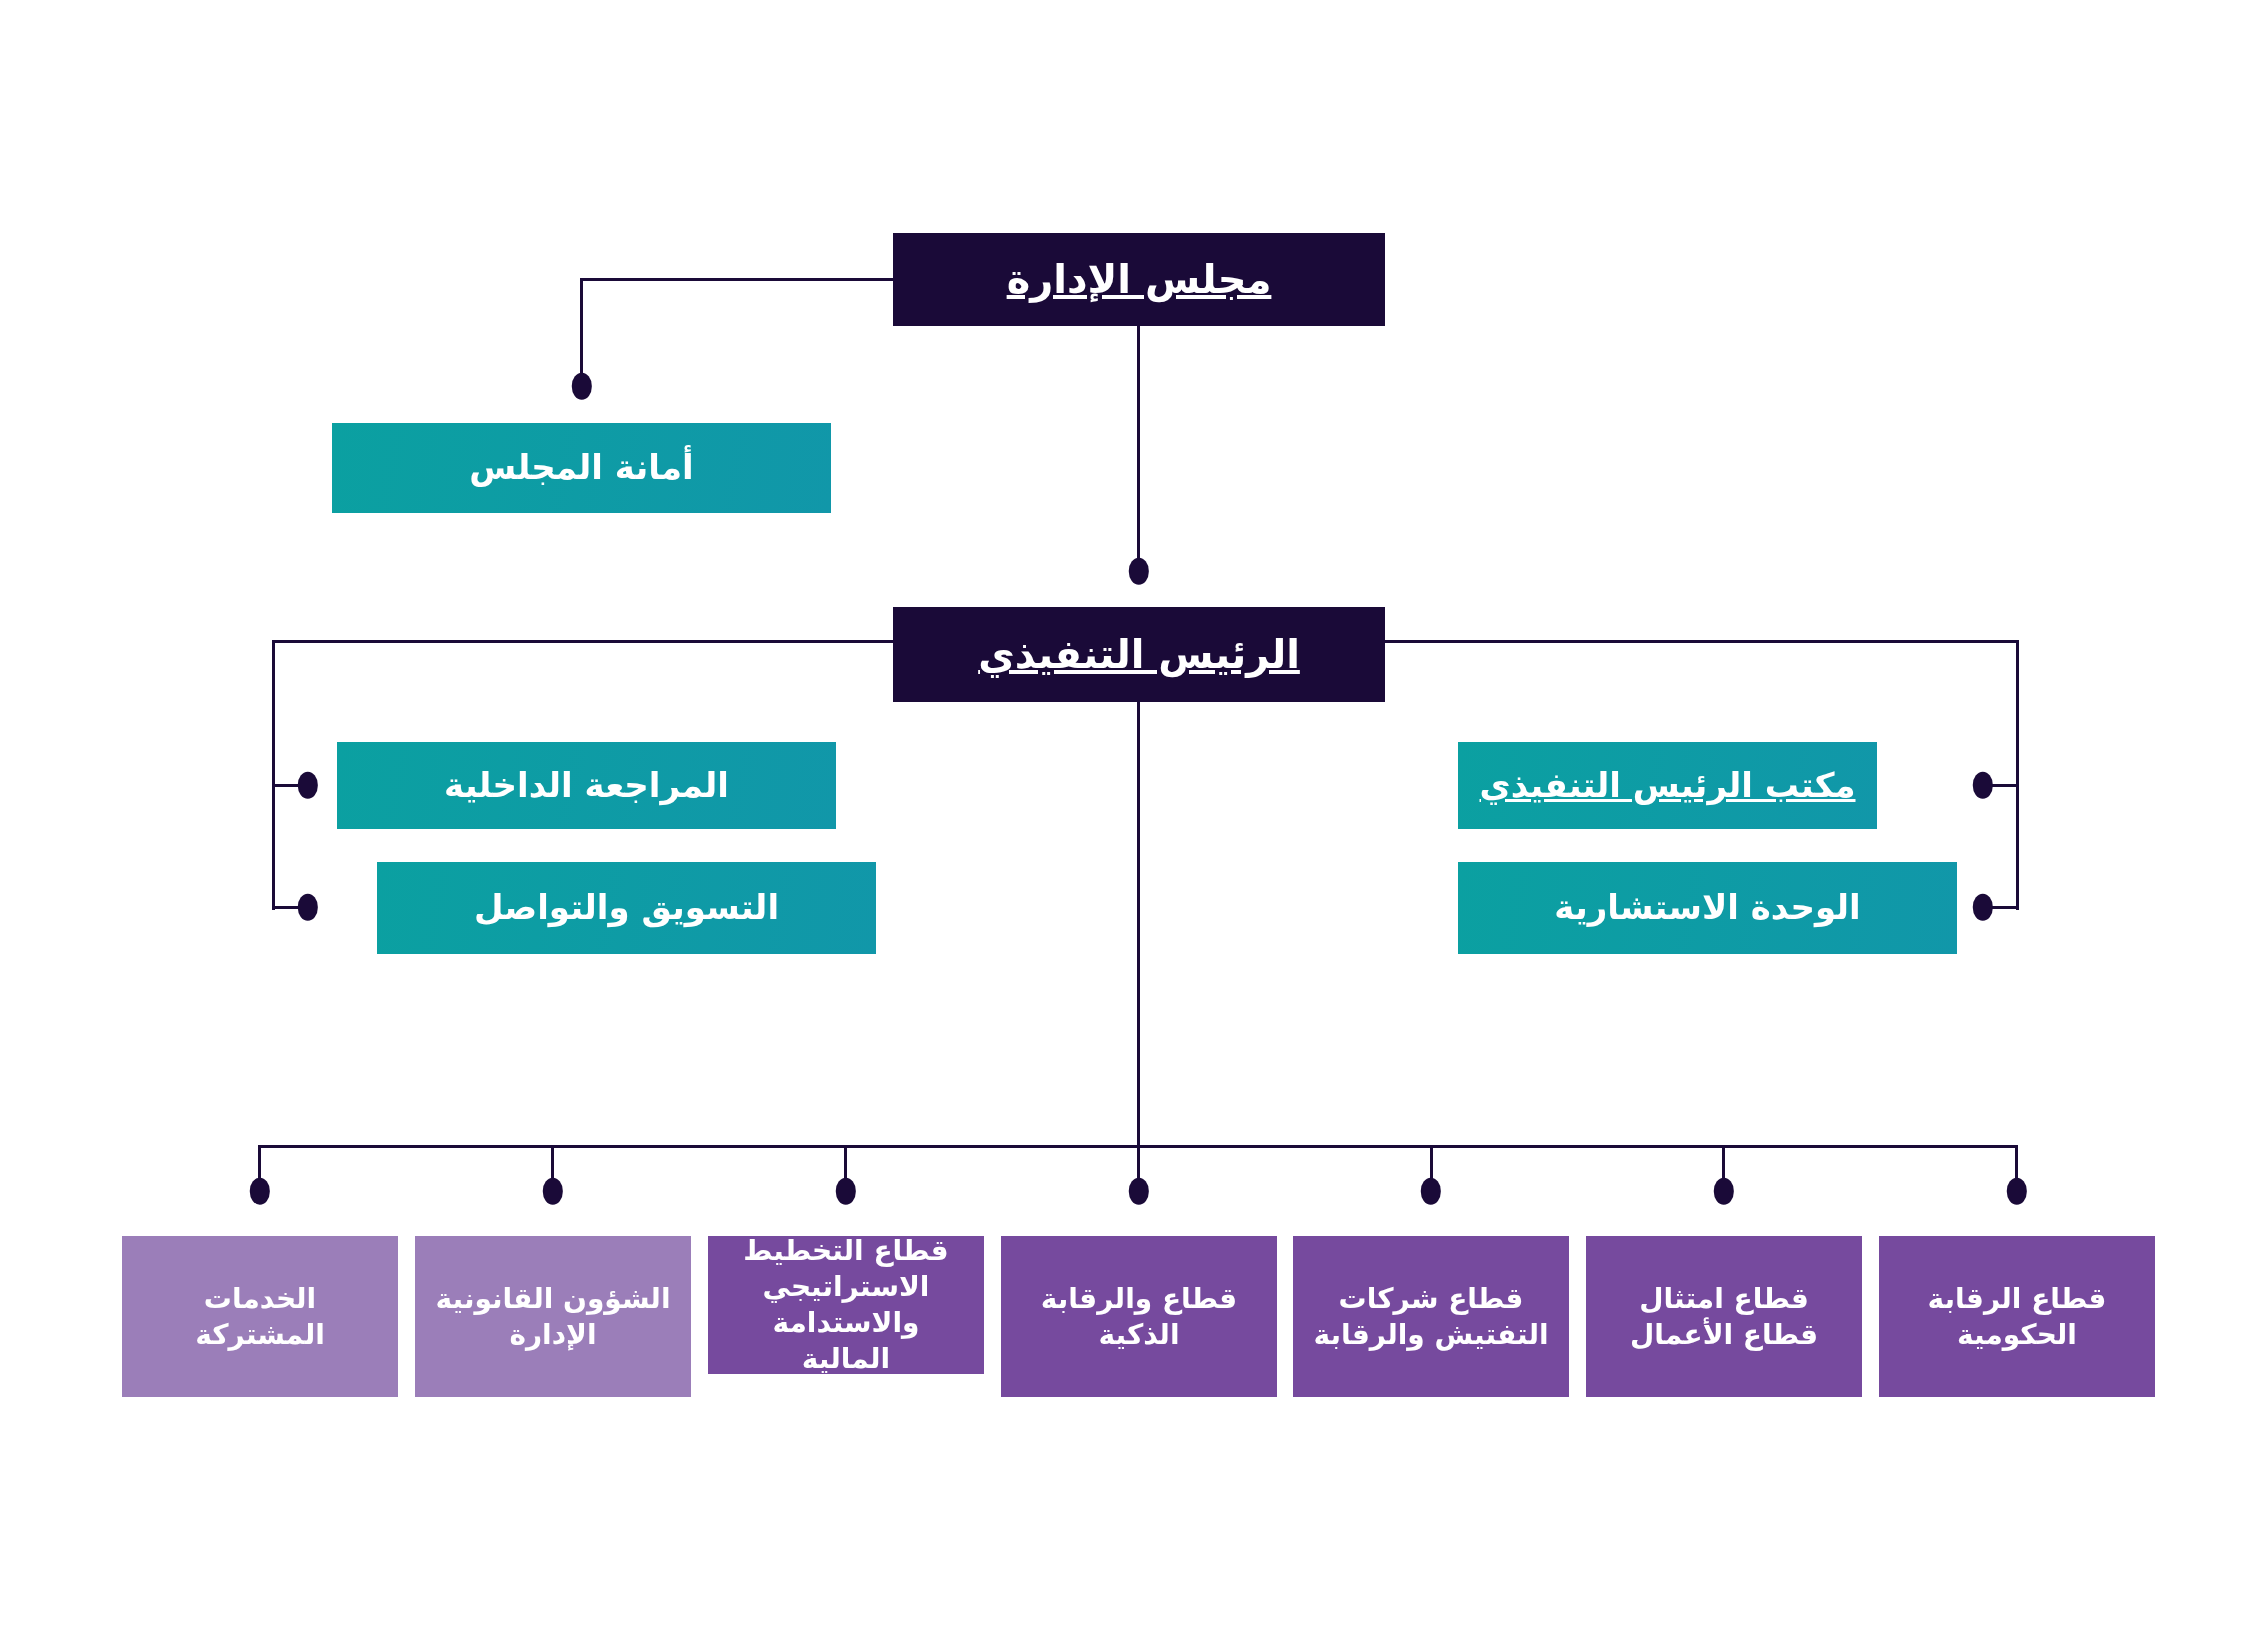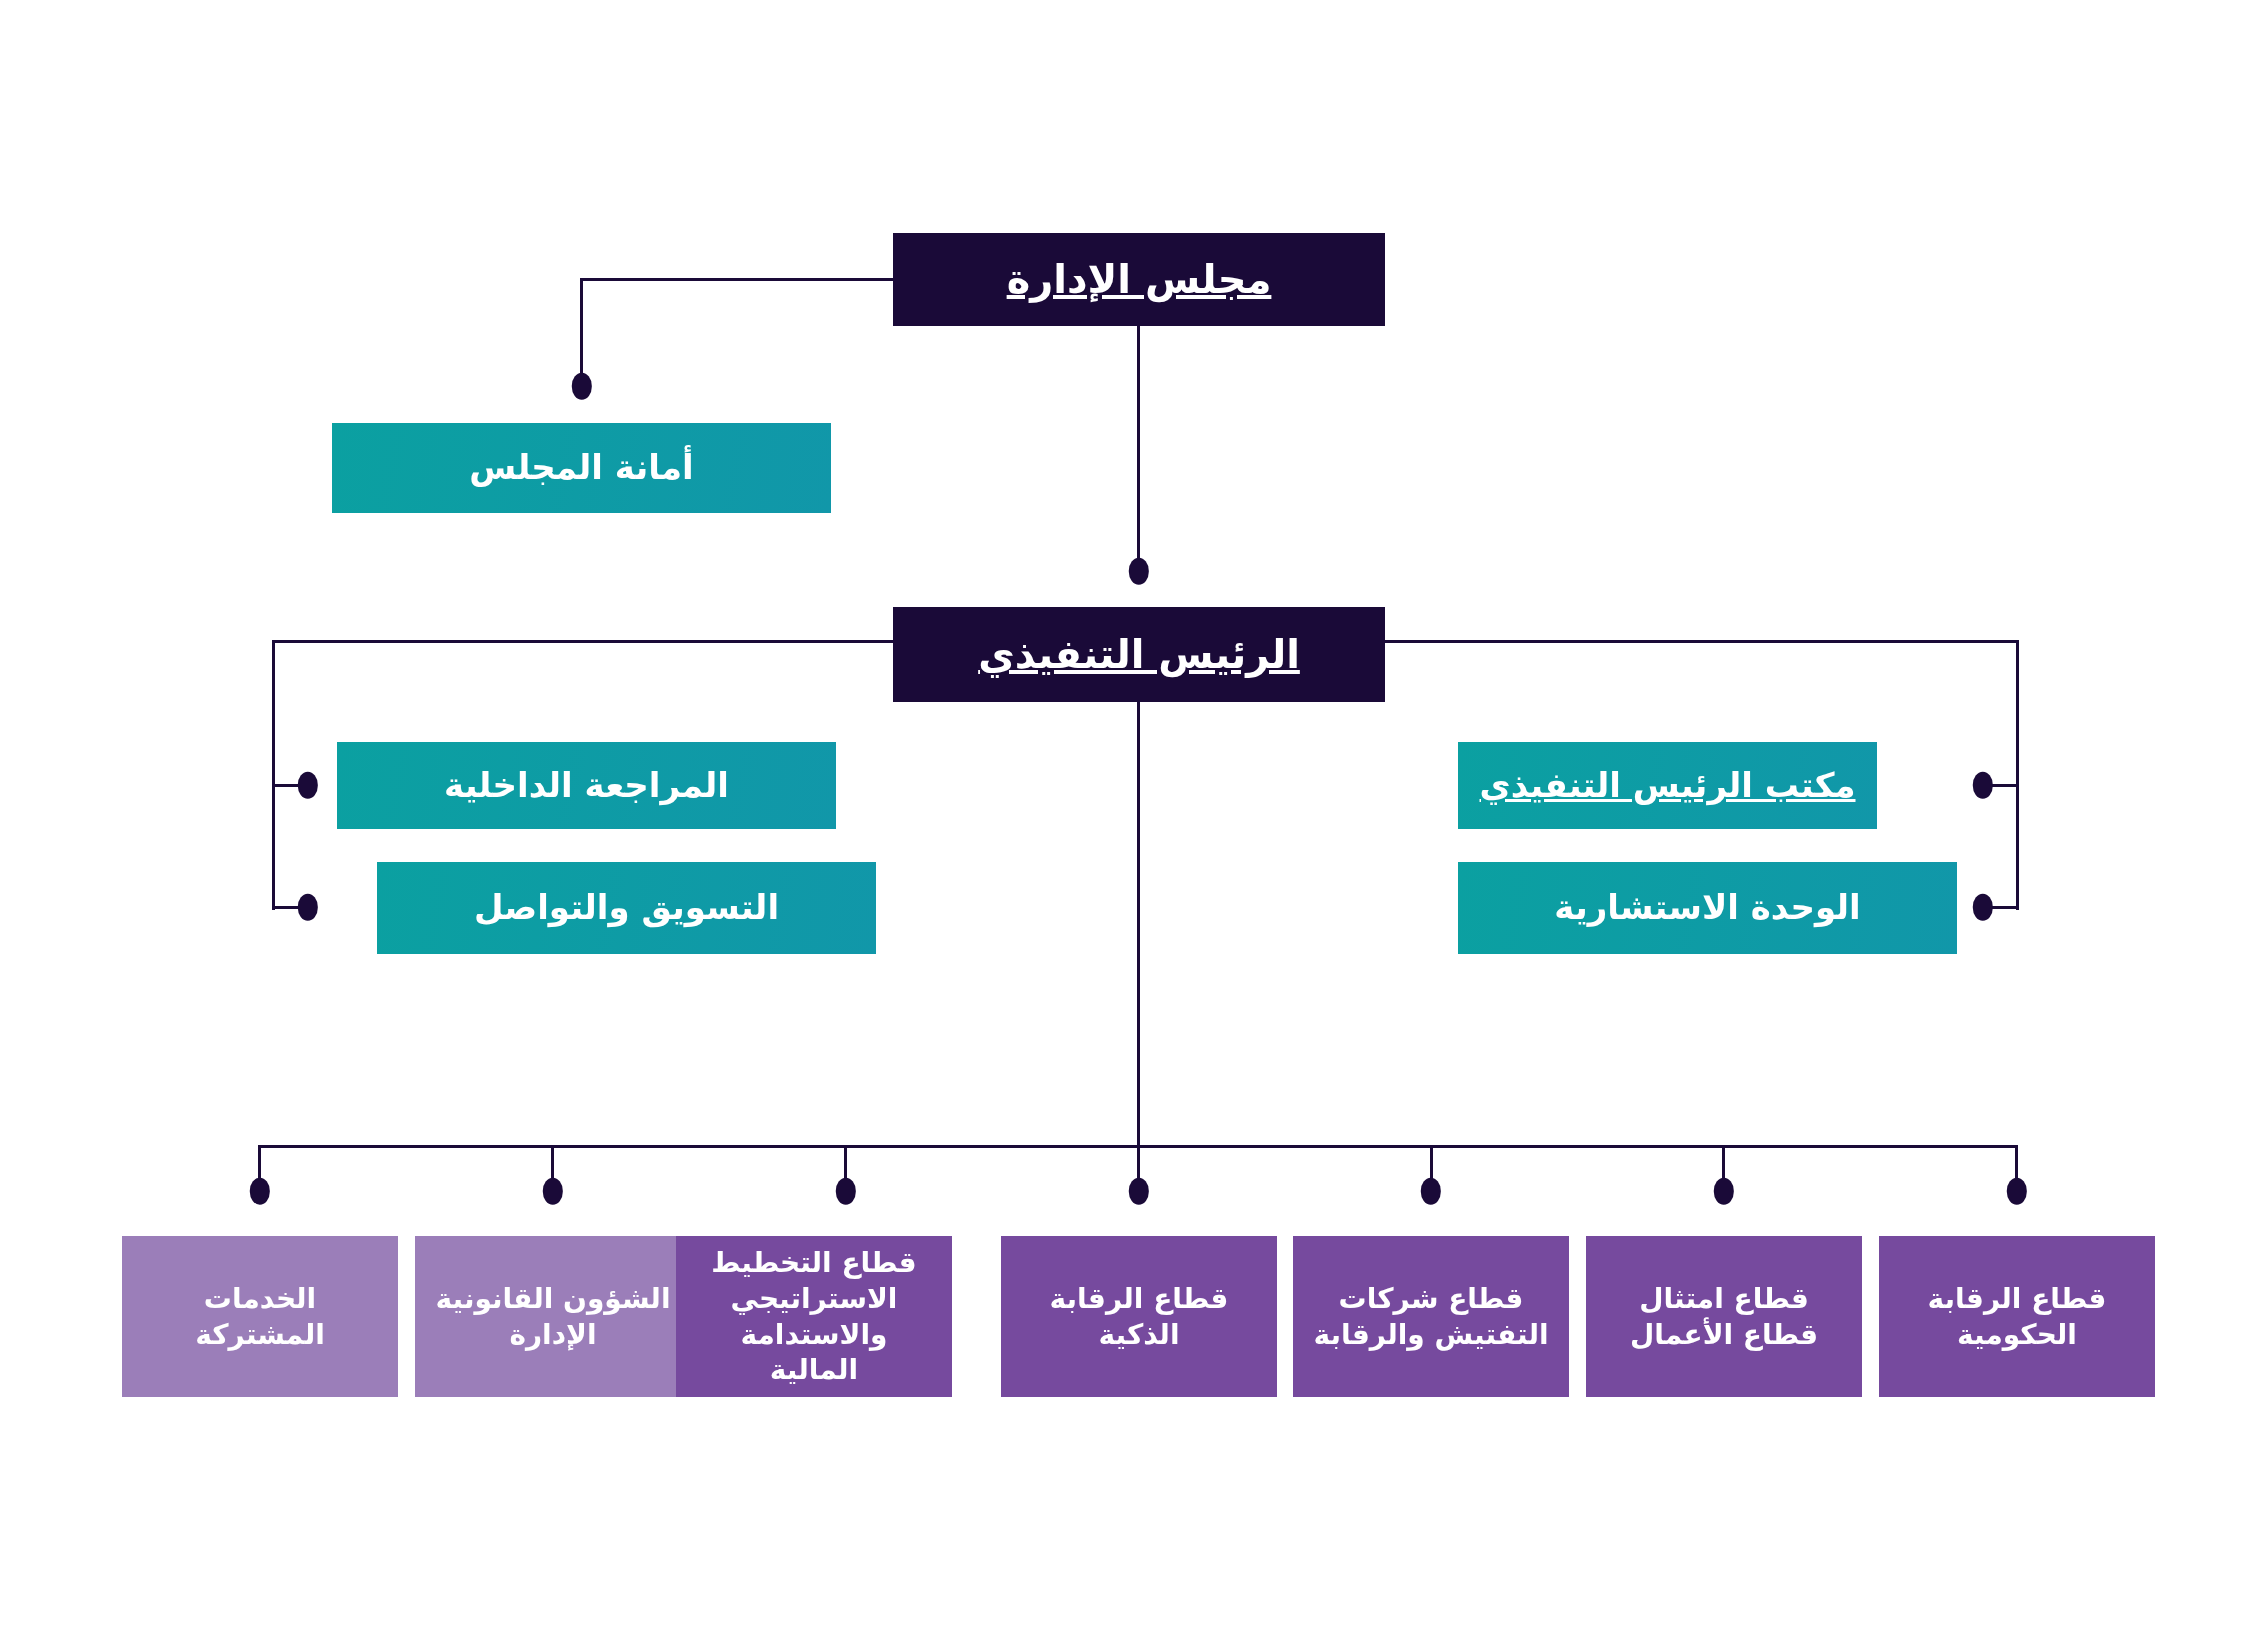--- a/index.html
+++ b/index.html
@@ -107,26 +107,26 @@
   </div>
 
   <div class="node node-purple-light" style="left:122px;top:1236px;width:276px;height:161px;">
     <span>الخدمات المشتركة</span>
   </div>
 
   <div class="node node-purple-light" style="left:415px;top:1236px;width:276px;height:161px;">
     <span>الشؤون القانونية الإدارة</span>
   </div>
 
-  <div class="node node-purple-dark" style="left:676px;top:1236px;width:276px;height:161px;">
+  <div class="node node-purple-dark" style="left:708px;top:1236px;width:276px;height:138px;">
     <span>قطاع التخطيط الاستراتيجي والاستدامة المالية</span>
   </div>
 
   <div class="node node-purple-dark" style="left:1001px;top:1236px;width:276px;height:161px;">
-    <span>قطاع الرقابة الذكية</span>
+    <span>قطاع والرقابة الذكية</span>
   </div>
 
   <div class="node node-purple-dark" style="left:1293px;top:1236px;width:276px;height:161px;">
     <span>قطاع شركات التفتيش والرقابة</span>
   </div>
 
   <div class="node node-purple-dark" style="left:1586px;top:1236px;width:276px;height:161px;">
     <span>قطاع امتثال قطاع الأعمال</span>
   </div>
 

